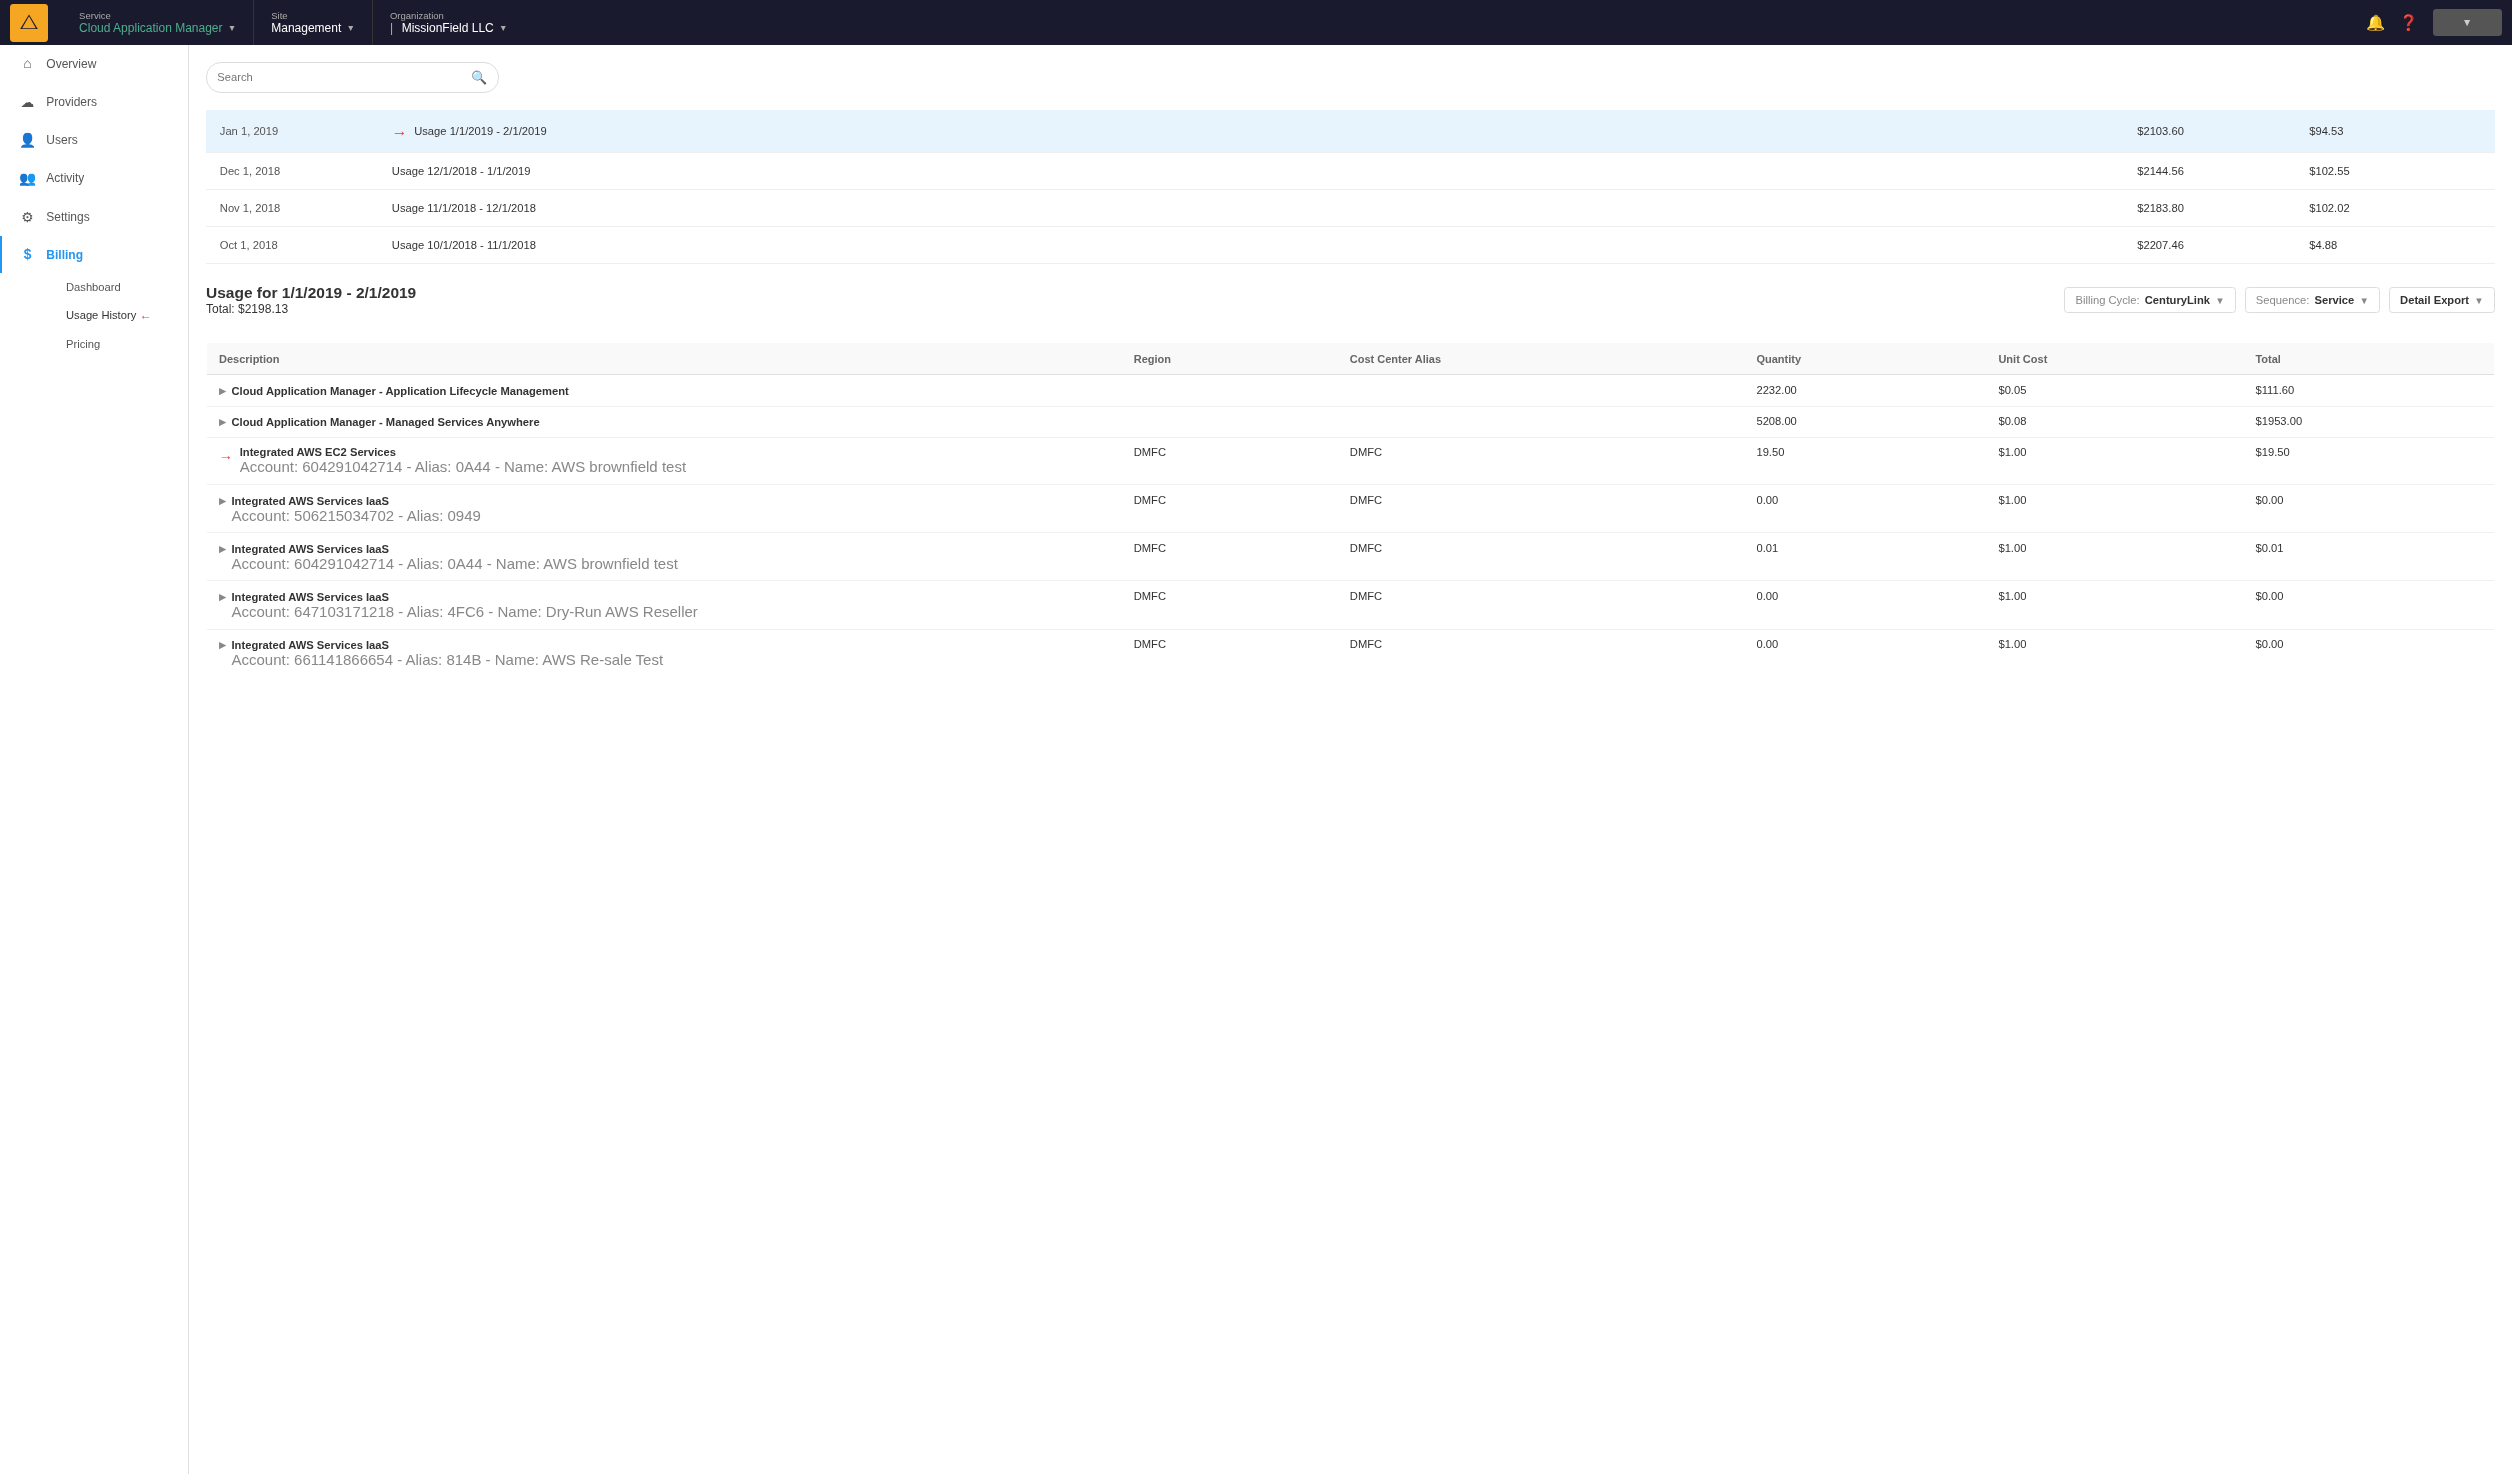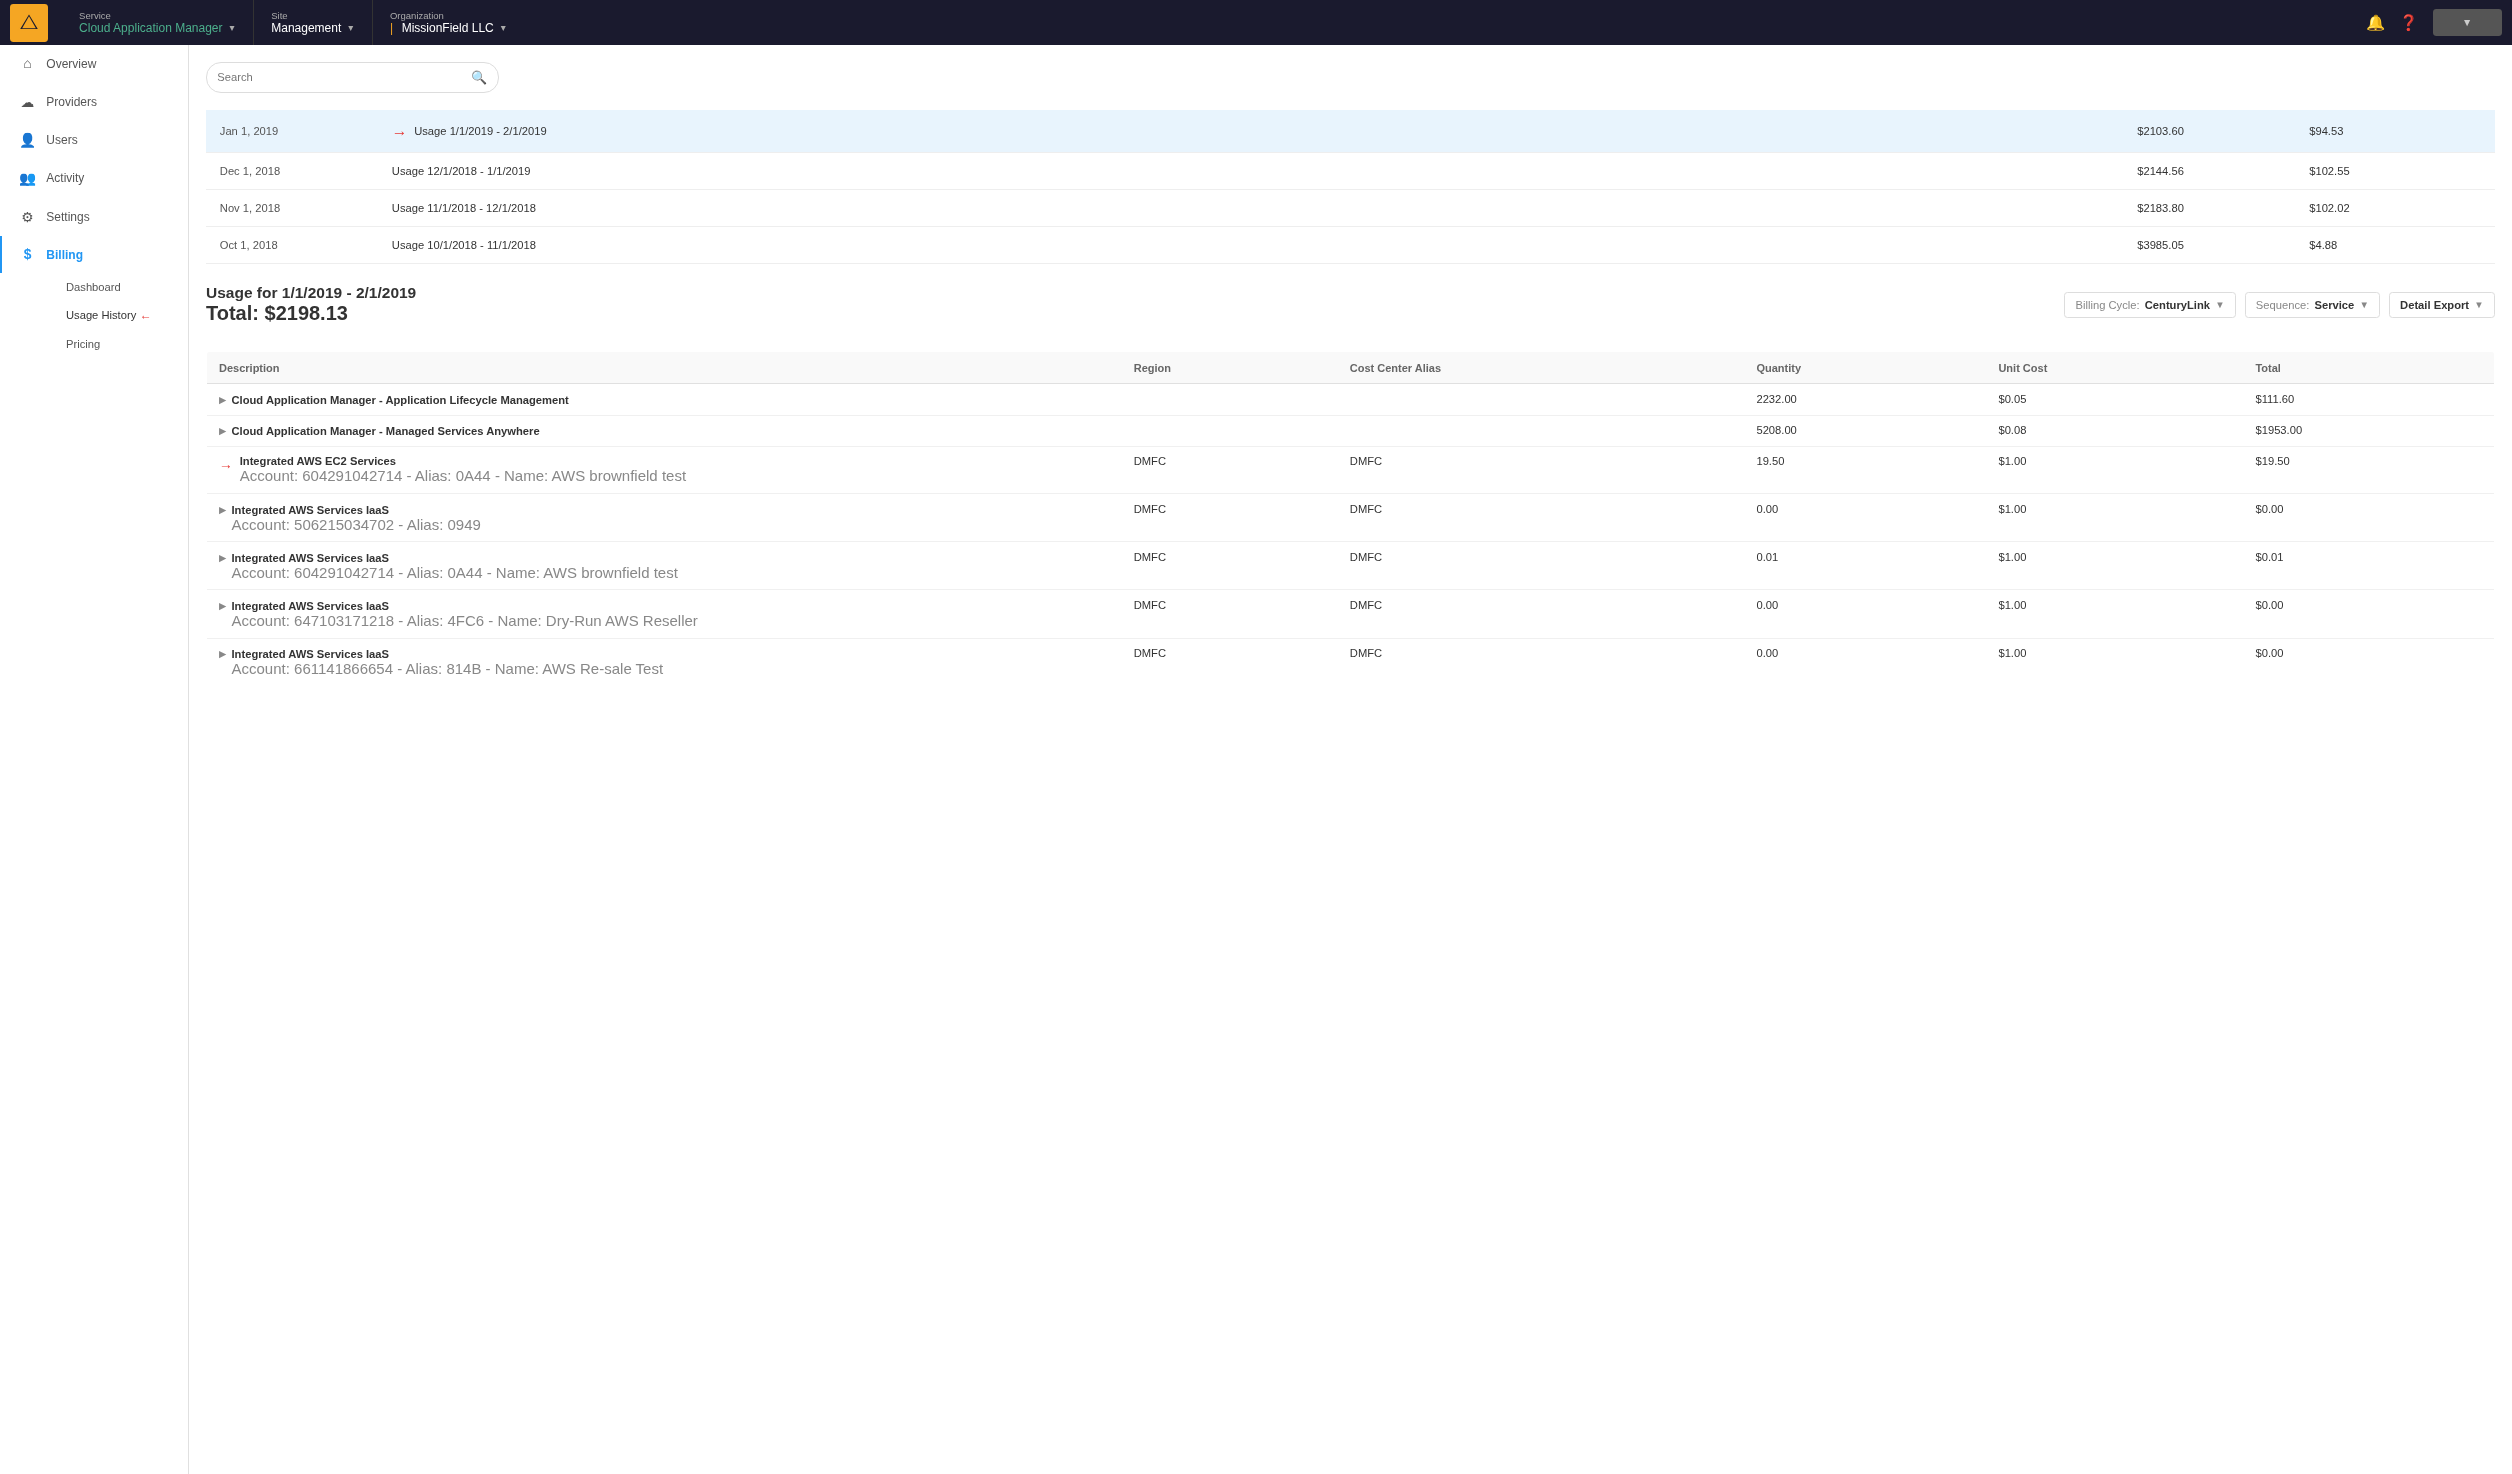--- a/index.html
+++ b/index.html
@@ -116,21 +116,21 @@
       color: #e53935; font-size: 15.5px; font-weight: bold;
     }
 
     
     .usage-detail { margin-top: 8.6px; }
     .usage-header-row {
       display: flex; align-items: center; justify-content: space-between;
       margin-bottom: 26px; flex-wrap: wrap; gap: 8.6px;
     }
     .usage-title { font-size: 15.5px; font-weight: 600; color: #333; }
-    .usage-total { font-size: 20px; color: #333; font-weight: 700; }
+    .usage-total { font-size: 12px; color: #333; font-weight: 400; }
     .controls { display: flex; gap: 8.6px; flex-wrap: wrap; }
     .ctrl-dropdown {
       display: flex; align-items: center; gap: 5.2px;
       border: 0.9px solid #ddd; border-radius: 3.4px;
       padding: 6px 10.3px;
       font-size: 11.2px; cursor: pointer; background: #fff;
     }
     .ctrl-dropdown .ctrl-label { color: #888; text-align: right; }
     .ctrl-dropdown .ctrl-value { color: #333; font-weight: 700; }
     .ctrl-dropdown .caret { color: #888; font-size: 9.5px; }
@@ -271,21 +271,21 @@
       <div class="history-row">
         <span class="date">Nov 1, 2018</span>
         <span class="usage-label">Usage 11/1/2018 - 12/1/2018</span>
         <span class="amount">$2183.80</span>
         <span class="amount">$102.02</span>
       </div>
 
       <div class="history-row">
         <span class="date">Oct 1, 2018</span>
         <span class="usage-label">Usage 10/1/2018 - 11/1/2018</span>
-        <span class="amount">$3985.05</span>
+        <span class="amount">$2207.46</span>
         <span class="amount">$4.88</span>
       </div>
     </div>
 
     <div class="usage-detail">
       <div class="usage-header-row">
         <div>
           <div class="usage-title">Usage for 1/1/2019 - 2/1/2019</div>
           <div class="usage-total">Total: $2198.13</div>
         </div>

